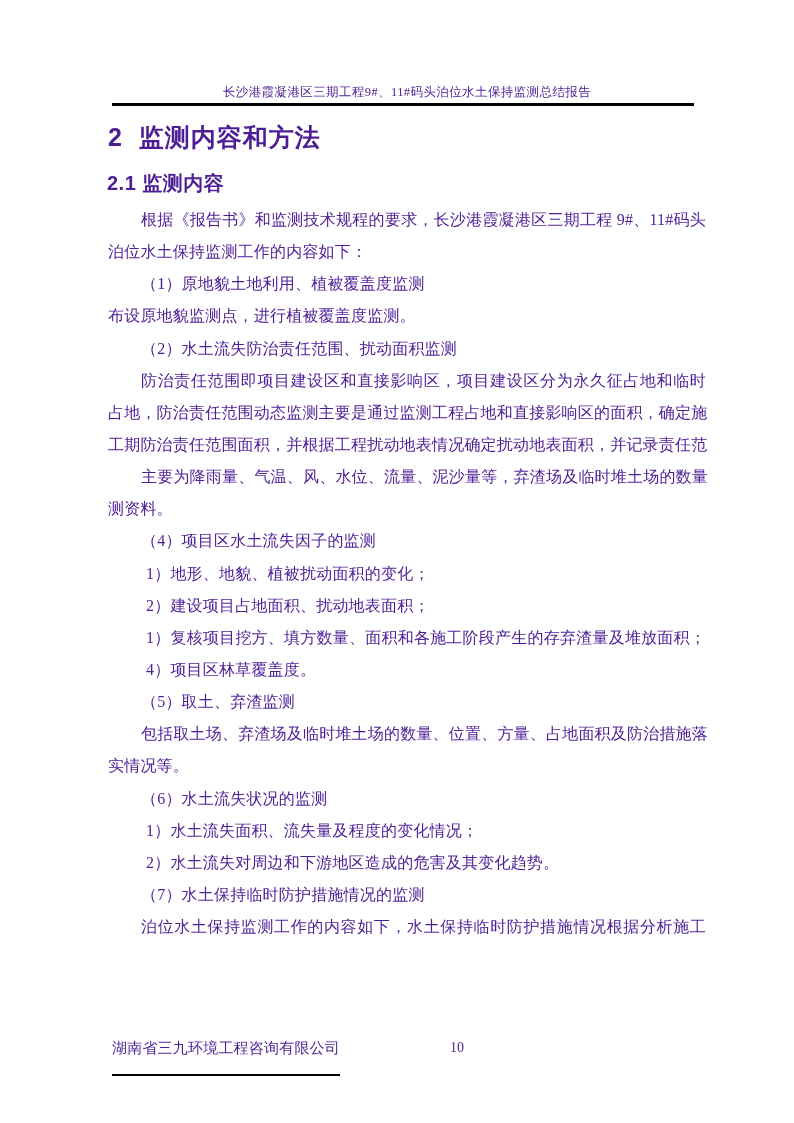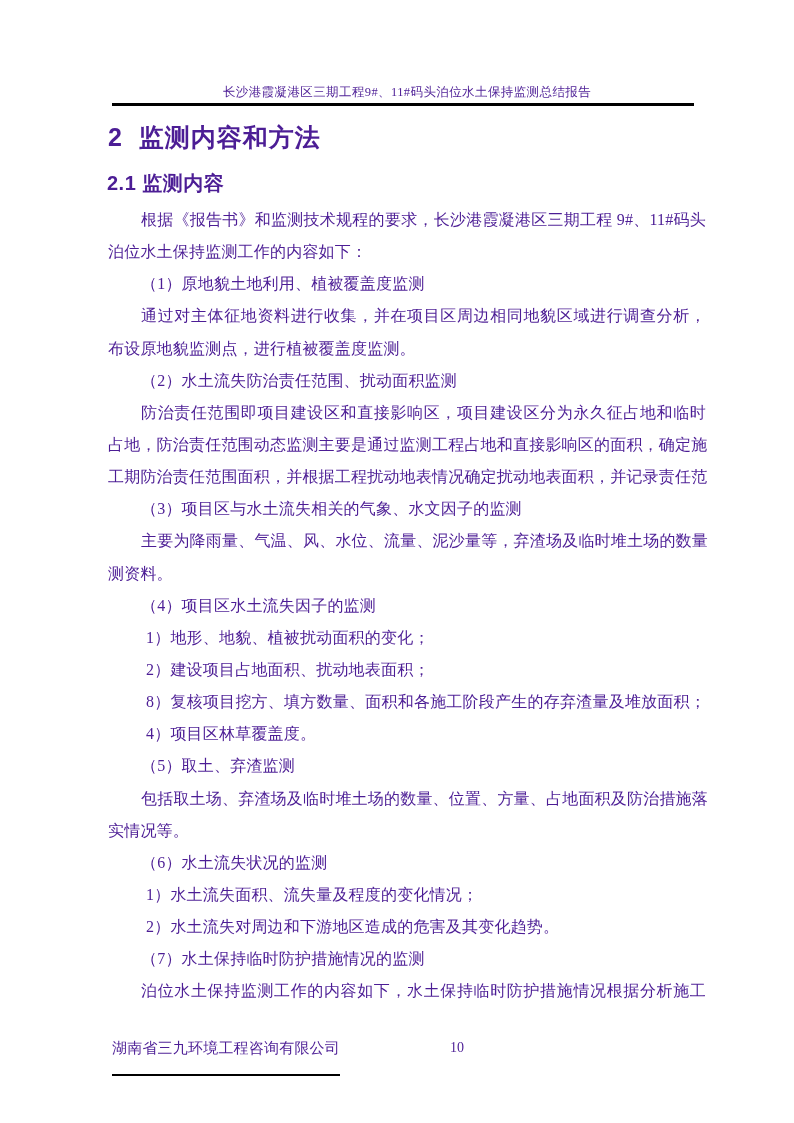--- a/index.html
+++ b/index.html
@@ -106,33 +106,31 @@
   <div class="header-rule"></div>
 
   <div class="chapter-title">2  监测内容和方法</div>
 
   <div class="section-title">2.1 监测内容</div>
 
   <div class="body-block">
       <div class="line p j">根据《报告书》和监测技术规程的要求，长沙港霞凝港区三期工程 9#、11#码头</div>
       <div class="line c">泊位水土保持监测工作的内容如下：</div>
       <div class="line p">（1）原地貌土地利用、植被覆盖度监测</div>
-      <div class="line p j">通过对主体征地资料进行收集，并在项目区周边相同地貌区域进行调查分析，</div>
       <div class="line c">布设原地貌监测点，进行植被覆盖度监测。</div>
       <div class="line p">（2）水土流失防治责任范围、扰动面积监测</div>
       <div class="line p j">防治责任范围即项目建设区和直接影响区，项目建设区分为永久征占地和临时</div>
       <div class="line c j">占地，防治责任范围动态监测主要是通过监测工程占地和直接影响区的面积，确定施</div>
       <div class="line c j">工期防治责任范围面积，并根据工程扰动地表情况确定扰动地表面积，并记录责任范</div>
-      <div class="line p">（3）项目区与水土流失相关的气象、水文因子的监测</div>
       <div class="line p j">主要为降雨量、气温、风、水位、流量、泥沙量等，弃渣场及临时堆土场的数量</div>
       <div class="line c">测资料。</div>
       <div class="line p">（4）项目区水土流失因子的监测</div>
       <div class="line n">1）地形、地貌、植被扰动面积的变化；</div>
       <div class="line n">2）建设项目占地面积、扰动地表面积；</div>
-      <div class="line n j">8）复核项目挖方、填方数量、面积和各施工阶段产生的存弃渣量及堆放面积；</div>
+      <div class="line n j">1）复核项目挖方、填方数量、面积和各施工阶段产生的存弃渣量及堆放面积；</div>
       <div class="line n">4）项目区林草覆盖度。</div>
       <div class="line p">（5）取土、弃渣监测</div>
       <div class="line p j">包括取土场、弃渣场及临时堆土场的数量、位置、方量、占地面积及防治措施落</div>
       <div class="line c">实情况等。</div>
       <div class="line p">（6）水土流失状况的监测</div>
       <div class="line n">1）水土流失面积、流失量及程度的变化情况；</div>
       <div class="line n">2）水土流失对周边和下游地区造成的危害及其变化趋势。</div>
       <div class="line p">（7）水土保持临时防护措施情况的监测</div>
       <div class="line p j">泊位水土保持监测工作的内容如下，水土保持临时防护措施情况根据分析施工</div>
     </div>

